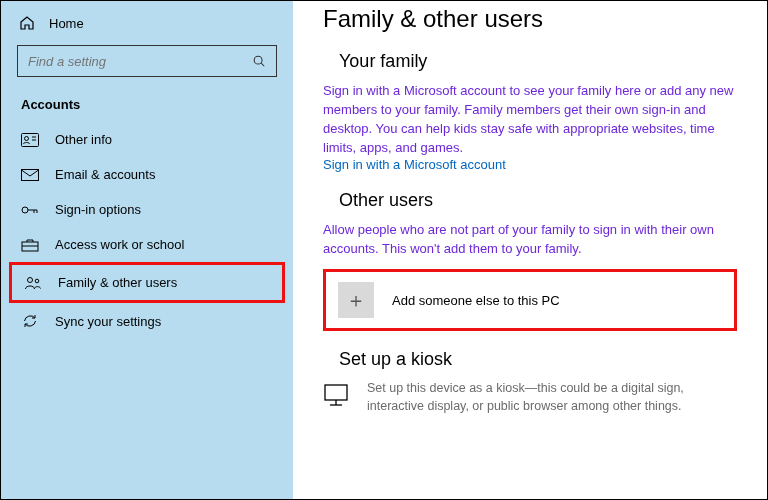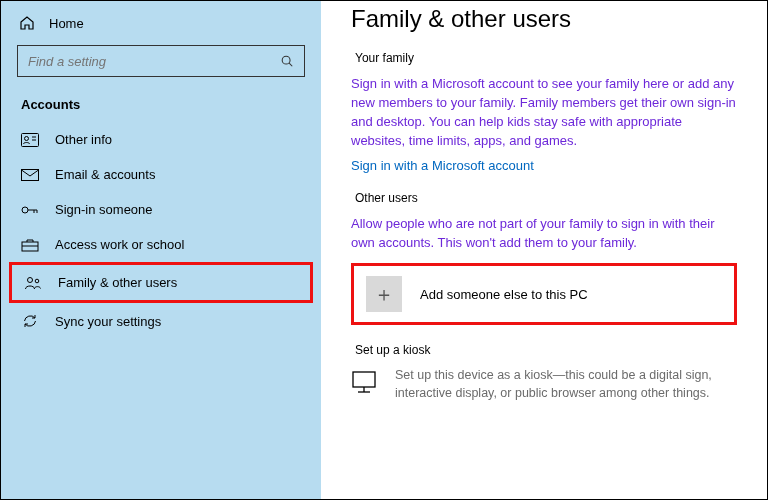--- a/index.html
+++ b/index.html
@@ -8,21 +8,21 @@
     font-size: 13px;
     color: #000;
     background: #fff;
     width: 768px;
     height: 500px;
     overflow: hidden;
     border: 1px solid #000;
   }
   .layout { display: flex; height: 100%; }
   .sidebar {
-    width: 320px;
+    width: 292px;
     background: #b7dcf0;
     padding: 10px 8px;
     display: flex;
     flex-direction: column;
     gap: 6px;
   }
   .home-row {
     display: flex;
     align-items: center;
     gap: 14px;
@@ -66,23 +66,23 @@
   .nav-item .icon { width: 18px; display: flex; justify-content: center; }
   .nav-item.selected {
     border: 3px solid #e11;
   }
   .main {
     flex: 1;
     padding: 4px 30px 10px 30px;
     overflow: hidden;
   }
   h1 { font-weight: 400; font-size: 24px; margin-bottom: 16px; }
-  h2 { font-weight: 400; font-size: 12px; margin: 18px 0 10px 4px; }
+  h2 { font-weight: 400; font-size: 18px; margin: 18px 0 10px 16px; }
   p { font-size: 13px; line-height: 1.45; color: #6d28d9; max-width: 420px; }
-  .link { color: #0067c0; font-size: 13px; margin-top: 8px; display: inline-block; }
+  .link { color: #0067c0; font-size: 13px; display: inline-block; }
   .add-box {
     border: 3px solid #e11;
     padding: 10px 12px;
     display: flex;
     align-items: center;
     gap: 18px;
     max-width: 420px;
     margin-top: 10px;
   }
   .plus-tile {
@@ -150,21 +150,21 @@
 
       <div class="nav-item">
         <span class="icon">
           <svg width="18" height="12" viewBox="0 0 18 12">
               <circle cx="4" cy="6" r="3" fill="none" stroke="#000"></circle>
               <line x1="7" y1="6" x2="16" y2="6" stroke="#000"></line>
               <line x1="13" y1="6" x2="13" y2="9" stroke="#000"></line>
               <line x1="16" y1="6" x2="16" y2="9" stroke="#000"></line>
             </svg>
         </span>
-        <span>Sign-in someone</span>
+        <span>Sign-in options</span>
       </div>
 
       <div class="nav-item">
         <span class="icon">
           <svg width="18" height="14" viewBox="0 0 18 14">
               <rect x="1" y="4" width="16" height="9" fill="none" stroke="#000"></rect>
               <path d="M6 4 V2 H12 V4" fill="none" stroke="#000"></path>
               <line x1="1" y1="8" x2="17" y2="8" stroke="#000"></line>
             </svg>
         </span>

